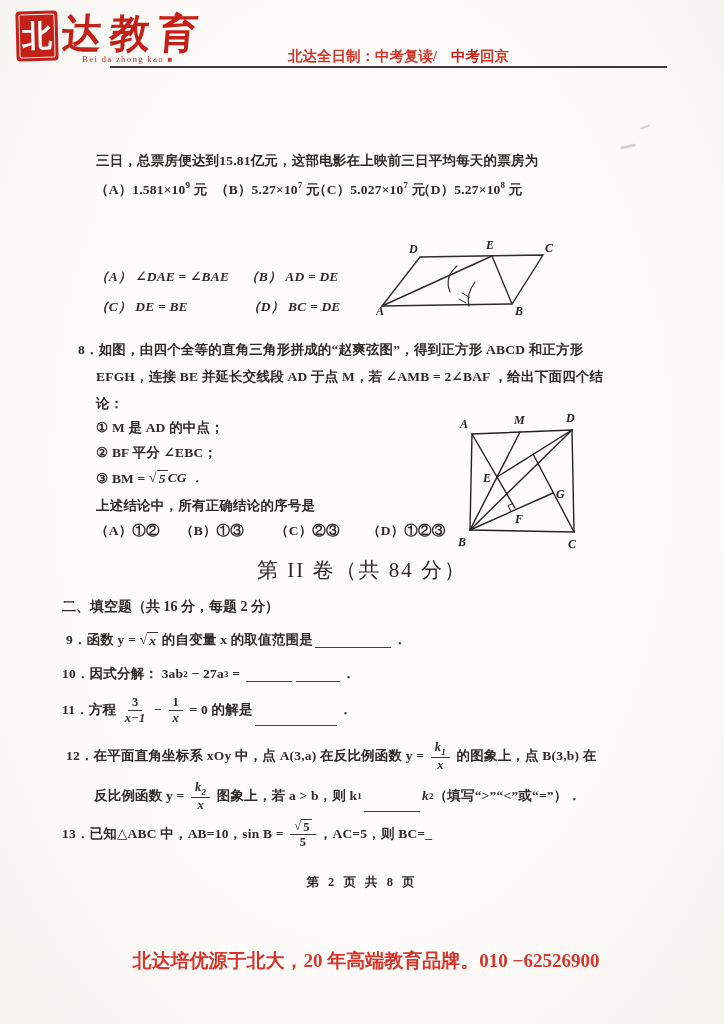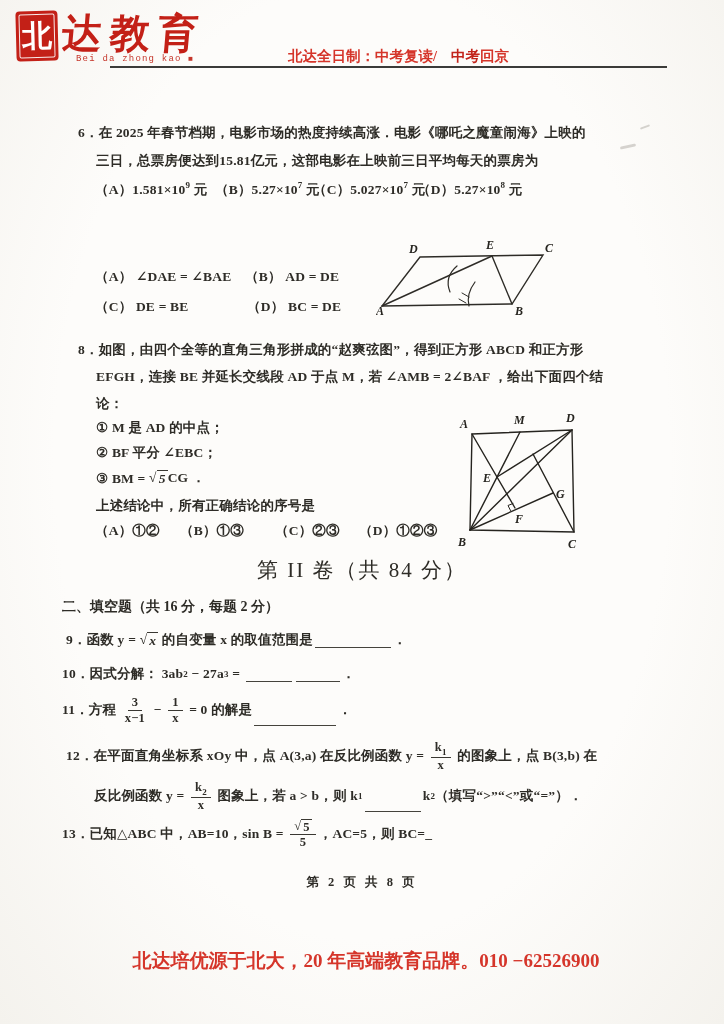--- a/index.html
+++ b/index.html
@@ -4,27 +4,27 @@
 <style>
   html,body{margin:0;padding:0;background:#e8e6e1;}
   .page{
     position:relative;width:724px;height:1024px;margin:0 auto;
     background:#fbfaf7;
     background-image:radial-gradient(ellipse at 50% 45%, #fdfcfa 60%, #f4f2ed 100%);
     font-family:"Liberation Serif","DejaVu Serif",serif;
     color:#2e2c27;overflow:hidden;
   }
   .t{position:absolute;font-size:13.5px;font-weight:600;white-space:pre;letter-spacing:.2px;}
-  .mi{}
+  .mi{font-style:italic;}
   
   .seal{position:absolute;left:16px;top:11px;width:42px;height:50px;background:#c32017;border-radius:4px;transform:rotate(-1.5deg);}
   .seal-inner{position:absolute;left:3px;top:3px;right:3px;bottom:3px;border:1.5px solid rgba(255,255,255,.9);border-radius:2px;display:flex;align-items:center;justify-content:center;}
   .seal-char{color:#fff;font-size:30px;font-weight:700;font-family:"DejaVu Serif",serif;}
   .brand{position:absolute;left:62px;top:6px;font-size:40px;font-weight:700;color:#c32017;letter-spacing:8px;transform:skewX(-5deg);font-family:"DejaVu Serif",serif;}
-  .brand-sub{position:absolute;left:76px;top:54px;font-size:9px;color:#c5362b;letter-spacing:1.2px;font-family:Liberation Mono, monospace;}
+  .brand-sub{position:absolute;left:82px;top:54px;font-size:9px;color:#c5362b;letter-spacing:1.2px;font-family:Liberation Serif, serif;}
   .brand-sub .sq{font-size:8px;}
   .tagline{position:absolute;left:288px;top:47px;font-size:14.5px;font-weight:600;color:#d5352a;white-space:pre;}
   .tagline b{font-weight:800;color:#c2241b;padding-left:14px;}
   .hrule{position:absolute;left:110px;top:66px;width:557px;height:2px;background:#3b3b39;}
   .smudge{position:absolute;background:#9a978f;opacity:.4;border-radius:2px;}
   
   .mrow{position:absolute;display:flex;align-items:center;white-space:pre;font-size:13.5px;font-weight:600;letter-spacing:.2px;}
   sup{font-size:9px;font-weight:700;}
   sub{font-size:9px;font-weight:700;}
   .frac{display:inline-flex;flex-direction:column;align-items:center;line-height:1.15;font-size:12.5px;margin:0 3px;vertical-align:middle;}
@@ -53,21 +53,20 @@
       <span class="seal-char">北</span>
     </div>
   </div>
   <div class="brand">达教育</div>
   <div class="brand-sub"><span>Bei da zhong kao</span> <span class="sq">■</span></div>
   <div class="tagline"><span>北达全日制：中考复读/</span><b>中考</b><span>回京</span></div>
   <div class="hrule"></div>
   <div class="smudge" style="left:640px;top:126px;width:10px;height:2px;transform:rotate(-20deg);"></div>
   <div class="smudge" style="left:620px;top:145px;width:16px;height:3px;transform:rotate(-12deg);"></div>
 
-  <div class="t" style="left:78px;top:124px;">6．在 2025 年春节档期，电影市场的热度持续高涨．电影《哪吒之魔童闹海》上映的</div>
   <div class="t" style="left:96px;top:152px;">三日，总票房便达到15.81亿元，这部电影在上映前三日平均每天的票房为</div>
   <div class="t" style="left:95px;top:180px;"><span>（A）1.581×10</span><sup>9</sup><span> 元</span></div>
   <div class="t" style="left:215px;top:180px;"><span>（B）5.27×10</span><sup>7</sup><span> 元</span></div>
   <div class="t" style="left:313px;top:180px;"><span>（C）5.027×10</span><sup>7</sup><span> 元</span></div>
   <div class="t" style="left:417px;top:180px;"><span>（D）5.27×10</span><sup>8</sup><span> 元</span></div>
 
   <div class="t mi" style="left:95px;top:268px;">（A） ∠DAE = ∠BAE</div>
   <div class="t mi" style="left:245px;top:268px;">（B） AD = DE</div>
   <div class="t mi" style="left:95px;top:298px;">（C） DE = BE</div>
   <div class="t mi" style="left:247px;top:298px;">（D） BC = DE</div>
@@ -93,21 +92,21 @@
   <div class="t" style="left:96px;top:395px;">论：</div>
   <div class="t" style="left:96px;top:419px;">① M 是 AD 的中点；</div>
   <div class="t" style="left:96px;top:444px;">② BF 平分 ∠EBC；</div>
   <div class="mrow" style="left:96px;top:466px;height:24px;">
     <span>③ BM = </span><span class="sqrt"><span class="radical">√</span><span class="radicand">5</span></span><span class="mi">CG ．</span>
   </div>
   <div class="t" style="left:96px;top:497px;">上述结论中，所有正确结论的序号是</div>
   <div class="t" style="left:95px;top:522px;">（A）①②</div>
   <div class="t" style="left:180px;top:522px;">（B）①③</div>
   <div class="t" style="left:275px;top:522px;">（C）②③</div>
-  <div class="t" style="left:359px;top:522px;text-align:right;">（D）①②③</div>
+  <div class="t" style="left:367px;top:522px;text-align:right;">（D）①②③</div>
 
   <svg style="position:absolute;left:452px;top:402px;" width="145" height="152" viewBox="0 0 145 152">
     <g stroke="#26241f" stroke-width="1.4" fill="none" stroke-linecap="round">
       <polygon points="20,32 120,28 122,130 18,128"></polygon>
       <path d="M18,128 L120,28"></path>
       <path d="M18,128 L68,30"></path>
       <path d="M20,32 L63,106"></path>
       <path d="M120,28 L45,75"></path>
       <path d="M18,128 L101,91"></path>
       <path d="M122,130 L81,52"></path>

